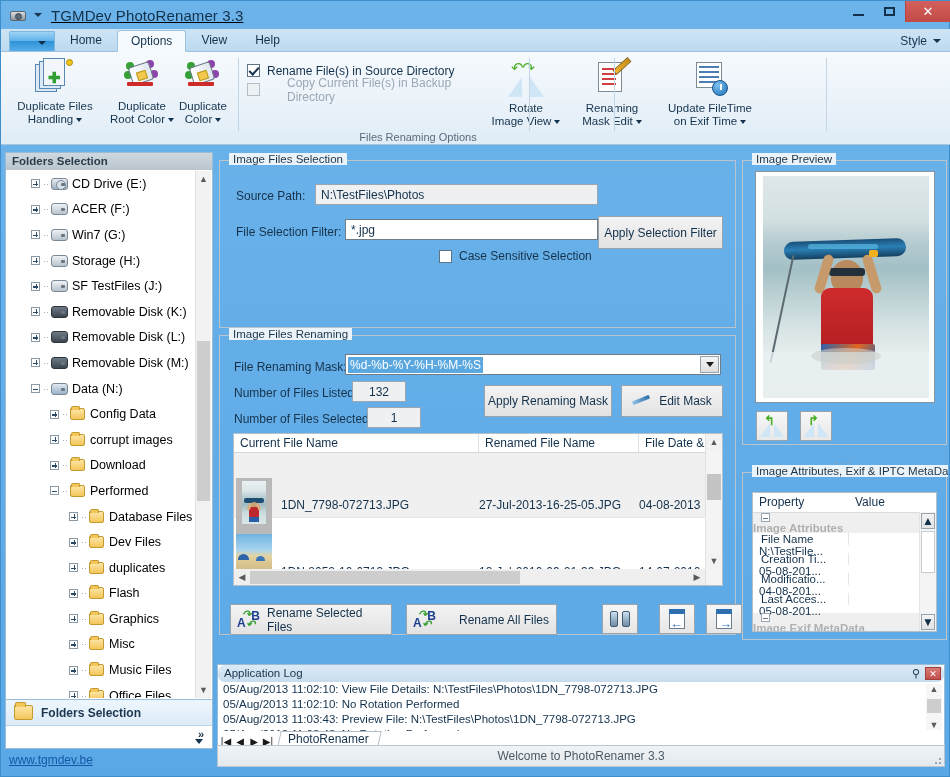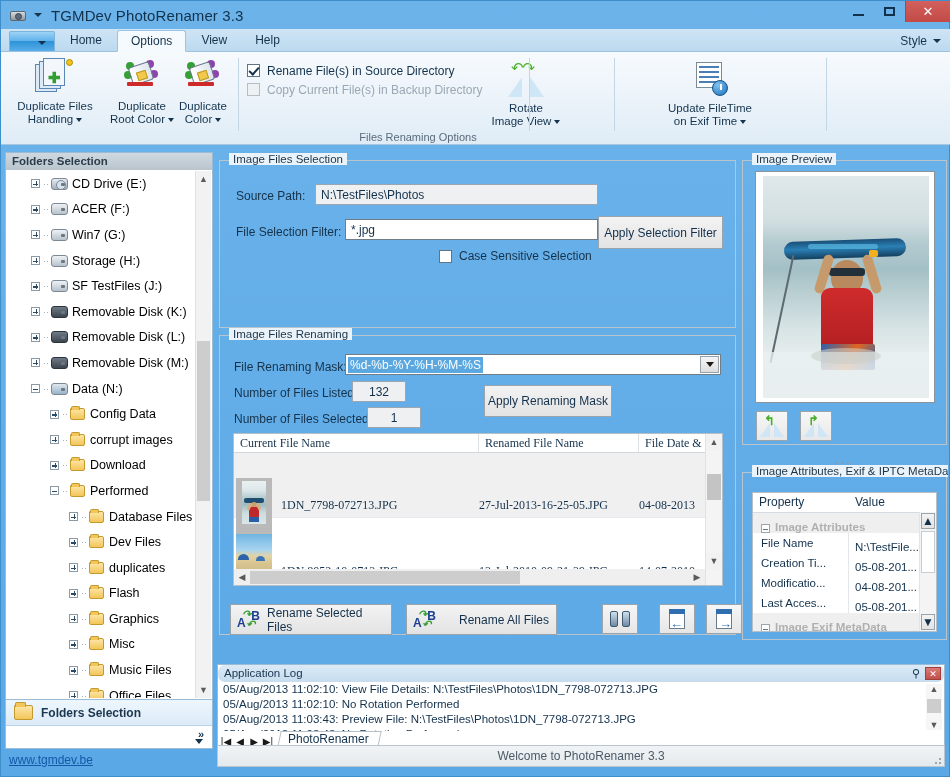--- a/index.html
+++ b/index.html
@@ -13,21 +13,21 @@
   }
   .window {
     position: absolute; left:0; top:0; width:950px; height:777px;
     background: linear-gradient(180deg,#6cb3ea 0%,#5aa8e6 100%);
     border: 1px solid #3d8ecb;
   }
 
   
   .titlebar {
     position:absolute; left:0; top:0; width:950px; height:28px;
-    display:flex; align-items:center;
+    display:flex; align-items:center;text-decoration:underline;
   }
   .app-icon {
     width:18px; height:18px; margin-left:8px; margin-right:4px;
     position:relative; flex:none;
   }
   .app-icon .cam {
     position:absolute; left:1px; top:5px; width:16px; height:10px;
     background:linear-gradient(180deg,#d8dde2,#8e969e);
     border:1px solid #5c666f; border-radius:2px;
   }
@@ -143,21 +143,21 @@
   .ic-mask .ln{position:absolute;left:10px;width:14px;height:1.5px;background:#cf4040;}
   .ic-mask .pen{position:absolute;left:20px;top:3px;width:20px;height:6px;background:linear-gradient(90deg,#f0b429,#c98a12);transform:rotate(-42deg);border:1px solid #8a6510;}
 
   .ic-exif{position:absolute;left:50%;top:2px;transform:translateX(-50%);width:40px;height:38px;}
   .ic-exif .doc{position:absolute;left:6px;top:2px;width:26px;height:26px;background:#fff;border:1px solid #7c8a96;}
   .ic-exif .ln{position:absolute;left:9px;width:20px;height:2px;background:#4a7fb5;}
   .ic-exif .clock{position:absolute;right:2px;bottom:2px;width:16px;height:16px;border-radius:50%;background:radial-gradient(circle at 35% 30%,#7ec2f0,#1d6fb8);border:1px solid #15538c;}
   .ic-exif .clock:after{content:"";position:absolute;left:7px;top:3px;width:1.5px;height:6px;background:#fff;}
 
   .chkrow{ font-size:12px; color:#14334e; display:flex; align-items:center; height:19px; }
-  .chkrow.dis{ color:#9aa8b4; }
+  .chkrow.dis{ color:#9aa8b4;gap:20px; }
   .chkbox{
     width:13px;height:13px;border:1px solid #5f7385;background:#fff;margin-right:7px;
     position:relative; flex:none;
   }
   .chkbox.dis{ background:#eef1f4; border-color:#b4bec7; }
   .chkbox.on:after{
     content:""; position:absolute; left:3px; top:0px; width:4px;height:8px;
     border:solid #15314c; border-width:0 2px 2px 0; transform:rotate(42deg);
   }
   .chkbox.on.dis:after{ border-color:#a9b5bf; }
@@ -315,21 +315,21 @@
   .rot-btn .t1{ left:3px; border-left:10px solid transparent;}
   .rot-btn .t2{ right:3px; border-right:10px solid transparent;}
   .rot-btn .ar{ position:absolute; left:7px; top:1px; color:#4caf2a; font-size:13px; font-weight:bold;}
   .dots3{ position:absolute; left:0; right:0; text-align:center; color:#8b97a2; font-size:13px; letter-spacing:2px;}
 
   .proplist{
     position:absolute; border:1px solid #b5bfc8; background:#fff; overflow:hidden;
   }
   .pl-head{ height:20px; display:flex; font-size:12px; color:#13314c; border-bottom:1px solid #d6dce1;}
   .pl-head .c{ padding:2px 6px;}
-  .pl-row{ display:flex; height:20px; font-size:11.5px; color:#13314c; align-items:flex-end;}
+  .pl-row{ display:flex; height:20px; font-size:11.5px; color:#13314c; align-items:flex-start;flex-direction:column;}
   .pl-row.group{ background:#efefef; color:#b0b0b0; font-weight:bold;}
   .pl-row .c1{ width:96px; padding-left:8px; border-right:1px solid #e3e7eb; height:100%; display:flex; align-items:center;}
   .pl-row .c2{ flex:1; padding-left:6px;}
   .gexp{ width:9px;height:9px;border:1px solid #9aa6b1;position:relative;flex:none;margin-right:5px;background:#fff;}
   .gexp:before{content:"";position:absolute;left:1px;top:3.5px;width:5px;height:1.5px;background:#6a7782;}
 
   
   .logpane{
     position:absolute; left:212px; right:0; bottom:0; height:85px;
     background:#fff; border:1px solid #9bbcd6;
@@ -474,20 +474,34 @@
           <div class="ic-rotate">
               <div class="arr">↶↷</div>
               <div class="tri t1"></div>
               <div class="tri t2"></div>
             </div>
         </div>
         <div><span>Rotate</span></div>
         <div><span>Image View</span><i class="caret-inline"></i></div>
       </div>
 
+      <div class="bigbtn" style="left:331px; width:84px; top:6px;">
+        <div class="glyph">
+          <div class="ic-mask">
+            <div class="doc"></div>
+            <div class="ln" style="top:8px;"></div>
+              <div class="ln" style="top:13px;"></div>
+            <div class="ln" style="top:18px;"></div>
+              <div class="ln" style="top:23px;"></div>
+            <div class="pen"></div>
+          </div>
+        </div>
+        <div><span>Renaming</span></div>
+        <div><span>Mask Edit</span><i class="caret-inline"></i></div>
+      </div>
 
       <div class="bigbtn" style="left:416px; width:110px; top:6px;">
         <div class="glyph">
           <div class="ic-exif">
             <div class="doc"></div>
             <div class="ln" style="top:6px;"></div>
               <div class="ln" style="top:11px;"></div>
             <div class="ln" style="top:16px;"></div>
               <div class="ln" style="top:21px;"></div>
             <div class="clock"></div>
@@ -693,22 +707,28 @@
 
         <span class="lbl" style="position:absolute; left:14px; top:50px;">Number of Files Listed:</span>
         <input class="tinput ro" style="position: absolute; left: 132px; top: 45px; width: 54px; text-align: center;" readonly="" value="132">
 
         <span class="lbl" style="position:absolute; left:14px; top:76px;">Number of Files Selected:</span>
         <input class="tinput ro" style="position: absolute; left: 147px; top: 71px; width: 54px; text-align: center;" readonly="" value="1">
 
         <div class="btn" style="position:absolute; left:264px; top:49px; width:128px; height:32px;">
           <span>Apply Renaming Mask</span>
         </div>
-
-        <div class="listview" style="left:13px; top:97px; width:490px; height:153px;font-family:Liberation Serif, serif;">
+        <div class="btn" style="position:absolute; left:401px; top:49px; width:102px; height:32px; gap:7px;">
+          <span style="display:inline-block;width:20px;height:14px;position:relative;">
+            <span style="position:absolute;left:0;top:4px;width:18px;height:4px;background:linear-gradient(90deg,#8fc4ea,#2b6ea8);transform:rotate(-22deg);border-radius:1px;"></span>
+          </span>
+          <span>Edit Mask</span>
+        </div>
+
+        <div class="listview" style="left:13px; top:97px; width:490px; height:153px;">
           <div class="lv-head">
             <div class="col" style="width:245px;">Current File Name</div>
             <div class="col" style="width:160px;">Renamed File Name</div>
             <div class="col" style="flex:1;">File Date &amp;</div>
           </div>
 
           <div class="lv-row sel">
             <div class="lv-cell" style="width:245px;">
               <div class="thumb">
                 <div class="img" style="background:

